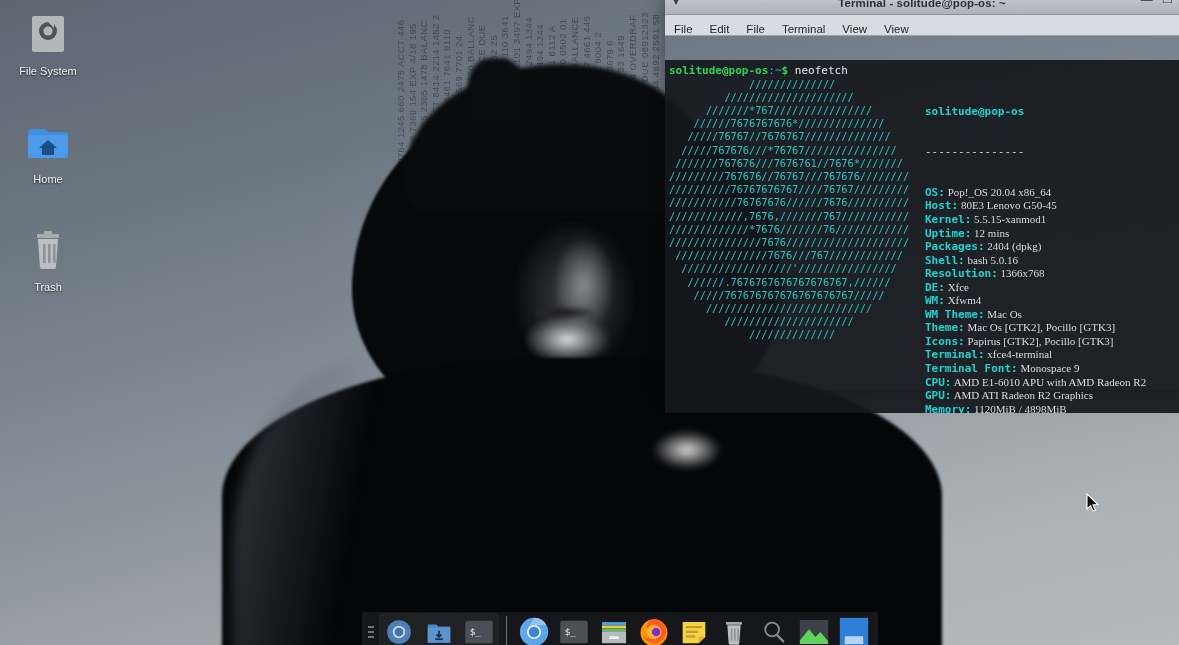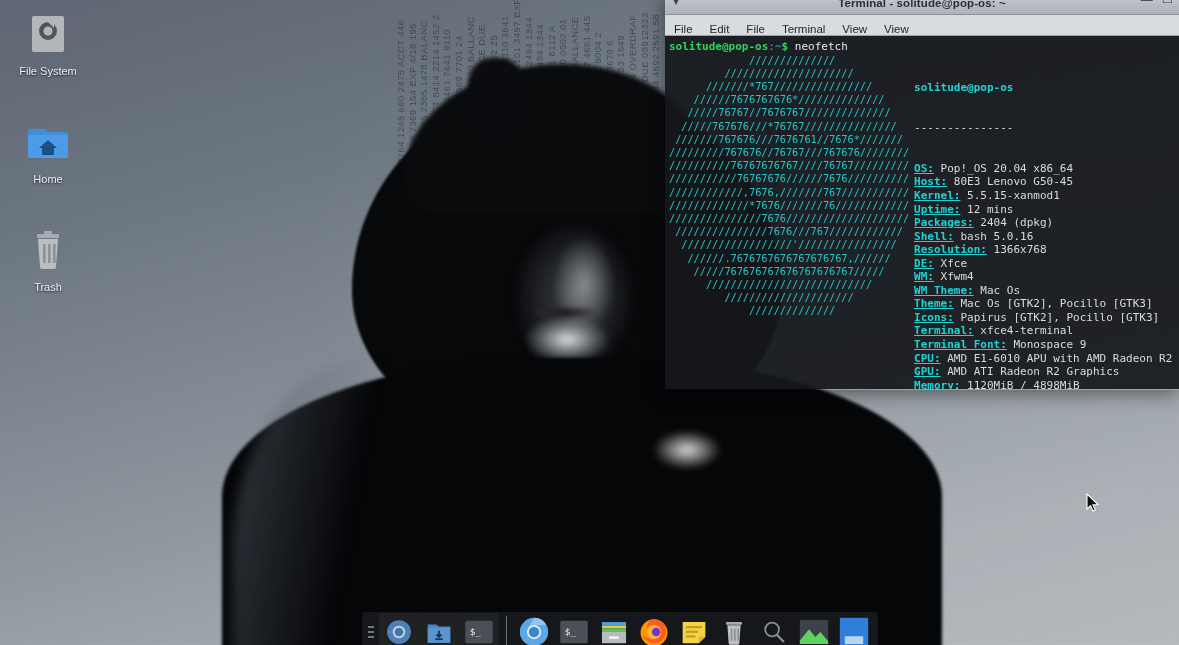--- a/index.html
+++ b/index.html
@@ -177,20 +177,21 @@
 
   #term-body {
     position: relative;
     height: 353px;
     background: rgba(22,24,28,0.93);
     overflow: hidden;
     font-family: "DejaVu Sans Mono", "Liberation Mono", monospace;
     font-size: 11px;
     line-height: 13.55px;
     color: #d3d7db;
+    margin-top: 24px;
   }
   #term-scroll { padding: 4px 0 0 0; }
 
   .line { white-space: pre; }
   .prompt-user { color: #2fd45a; font-weight: bold; }
   .prompt-colon { color: #3ea8d8; }
   .prompt-path { color: #2b8fbd; font-weight: bold; }
   .prompt-dollar { color: #2fd45a; font-weight: bold; }
   .cmd { color: #e6e9ec; }
 
@@ -209,22 +210,22 @@
     width: 252px;
     letter-spacing: -0.1px;
   }
   #nf-info {
     font-family: "DejaVu Sans Mono", "Liberation Mono", monospace;
     font-size: 11px;
     line-height: 13.55px;
     padding-left: 4px;
     white-space: pre;
   }
-  #nf-info .k { color: #1fd3d3; font-weight: bold; text-decoration: underline; }
-  #nf-info .v { color: #d8dce0; }
+  #nf-info .k { color: #1fd3d3; font-weight: bold; }
+  #nf-info .v { color: #d8dce0; font-family: Liberation Serif, serif; }
   #nf-title { color: #1fd3d3; font-weight: bold; }
   #nf-rule { color: #d8dce0; }
 
   
   #dock {
     position: absolute;
     left: 362px; top: 612px;
     height: 40px;
     display: flex; align-items: center;
     background: rgba(24,25,28,0.92);

